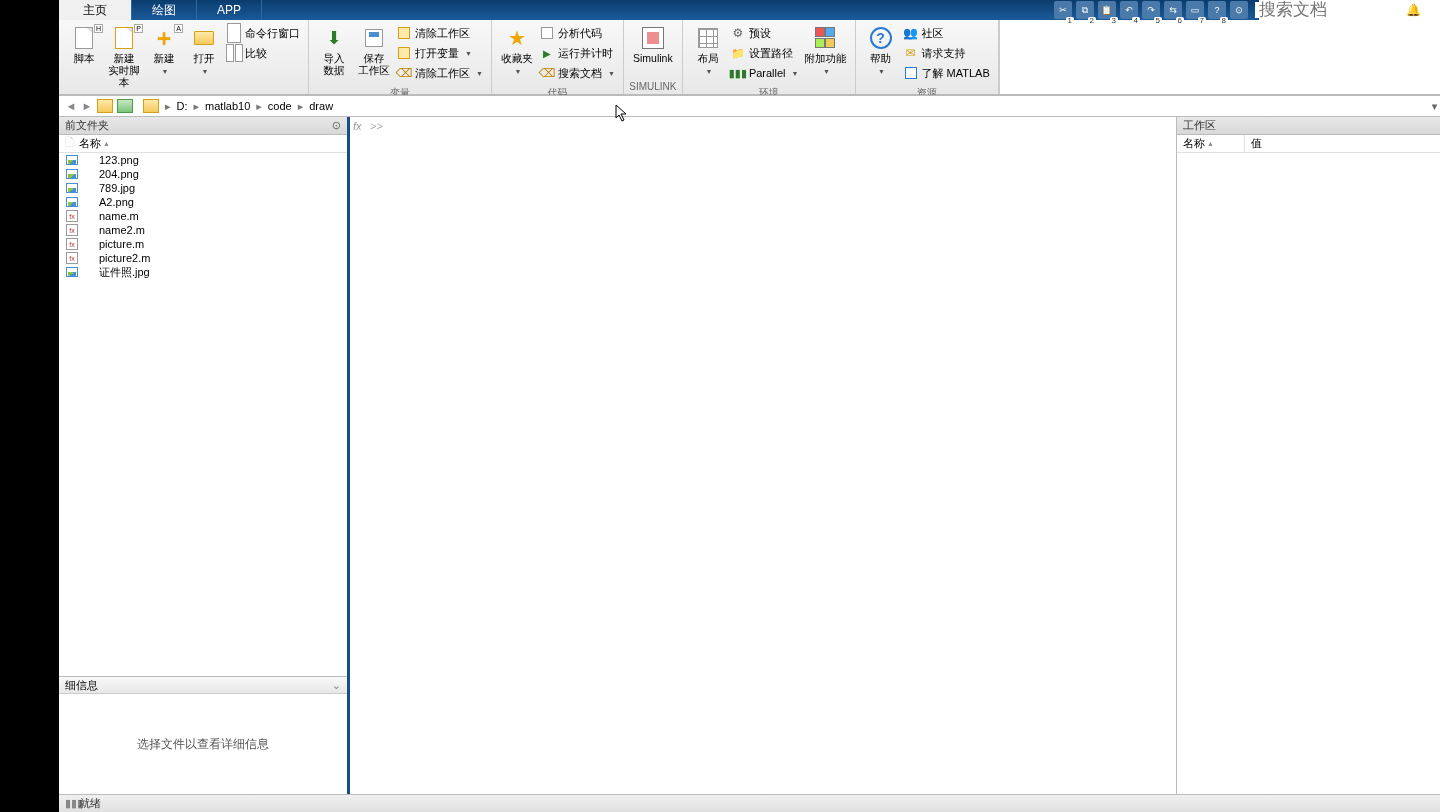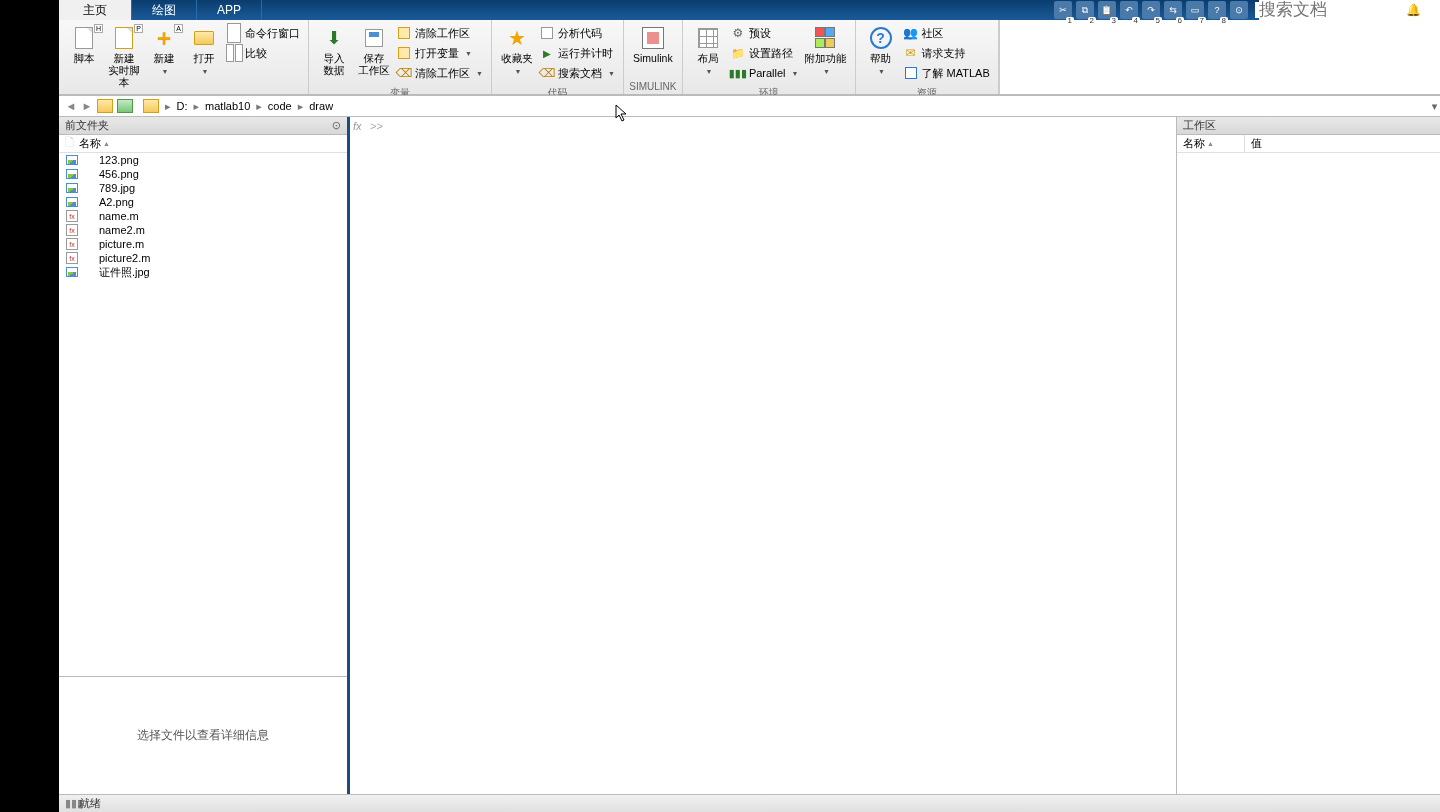--- a/index.html
+++ b/index.html
@@ -405,21 +405,21 @@
           <div class="file-row">
             <span class="file-icon">
               <span class="fi-img"></span>
             </span>
             <span>123.png</span>
           </div>
           <div class="file-row">
             <span class="file-icon">
               <span class="fi-img"></span>
             </span>
-            <span>456.png</span>
+            <span>204.png</span>
           </div>
           <div class="file-row">
             <span class="file-icon">
               <span class="fi-img"></span>
             </span>
             <span>789.jpg</span>
           </div>
           <div class="file-row">
             <span class="file-icon">
               <span class="fi-img"></span>
@@ -451,20 +451,24 @@
             <span>picture2.m</span>
           </div>
           <div class="file-row">
             <span class="file-icon">
               <span class="fi-img"></span>
             </span>
             <span>证件照.jpg</span>
           </div>
         </div>
       <div class="details-panel">
+        <div class="details-header">
+          <span>细信息</span>
+          <span class="chev">⌄</span>
+        </div>
         <div class="details-body">
           <span>选择文件以查看详细信息</span>
         </div>
       </div>
     </div>
 
     <div class="panel center-panel">
       <div class="cmd-body">
         <div class="cmd-gutter">fx</div>
         <div class="cmd-prompt">&gt;&gt;</div>

